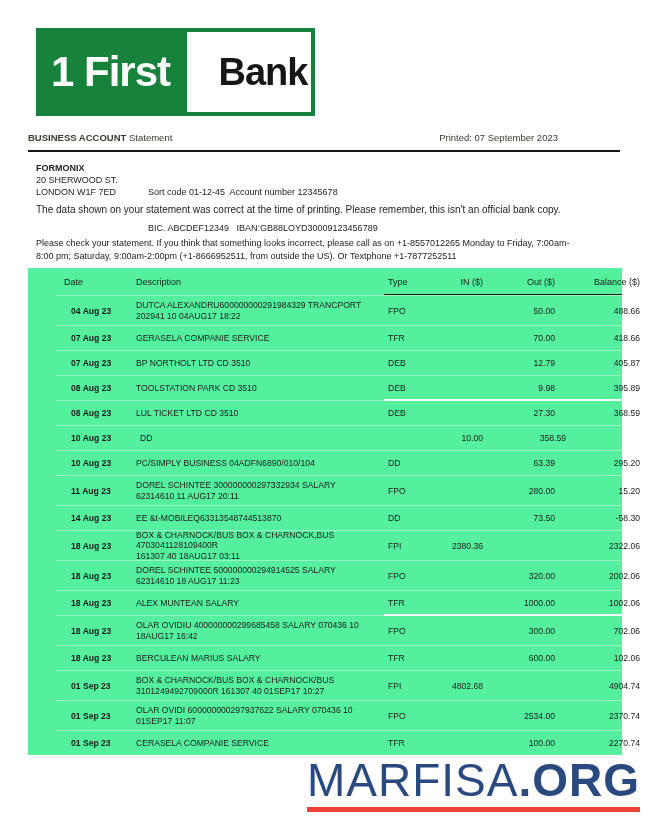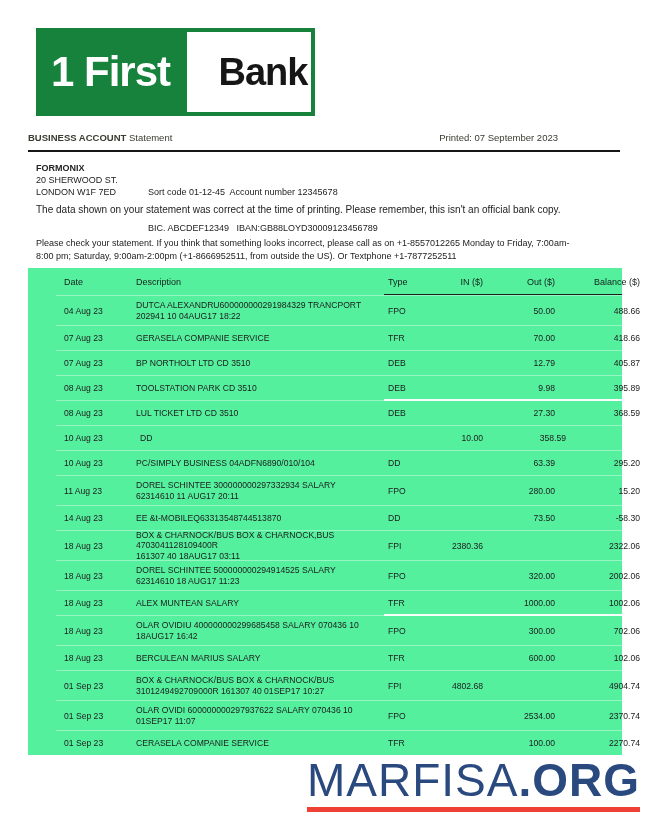--- a/index.html
+++ b/index.html
@@ -41,21 +41,21 @@
 
   
   .table{position:absolute;left:28px;top:268px;width:594px;background:var(--table-green);padding-left:28px;}
   .thead,.trow{display:grid;grid-template-columns:80px 248px 60px 60px 72px 74px;align-items:center;}
   .thead{height:27px;position:relative;font-size:9px;color:#15201a;}
   .thead::after{content:"";position:absolute;left:328px;right:0;bottom:0;height:1.5px;background:#1d1d1d;}
   .trow{height:25px;position:relative;font-size:8.6px;border-top:1px solid rgba(255,255,255,0.38);}
   .trow.two{height:30px;}
   .trow.divider::after{content:"";position:absolute;left:328px;right:0;bottom:-1px;height:2px;background:rgba(255,255,255,0.95);}
   .c{overflow:hidden;}
-  .c.date{padding-left:8px;font-weight:400;}
+  .c.date{padding-left:8px;font-weight:700;margin-left:7px;}
   .c.desc{line-height:10.5px;}
   .c.type{padding-left:4px;}
   .c.num{text-align:right;padding-right:21px;}
   .c.num.bal{padding-right:10px;}
   .h{white-space:nowrap;}
   .h.date{padding-left:8px;}
   .h.type{padding-left:4px;}
   .h.num{text-align:right;padding-right:21px;}
   .h.num.bal{padding-right:10px;}
 

